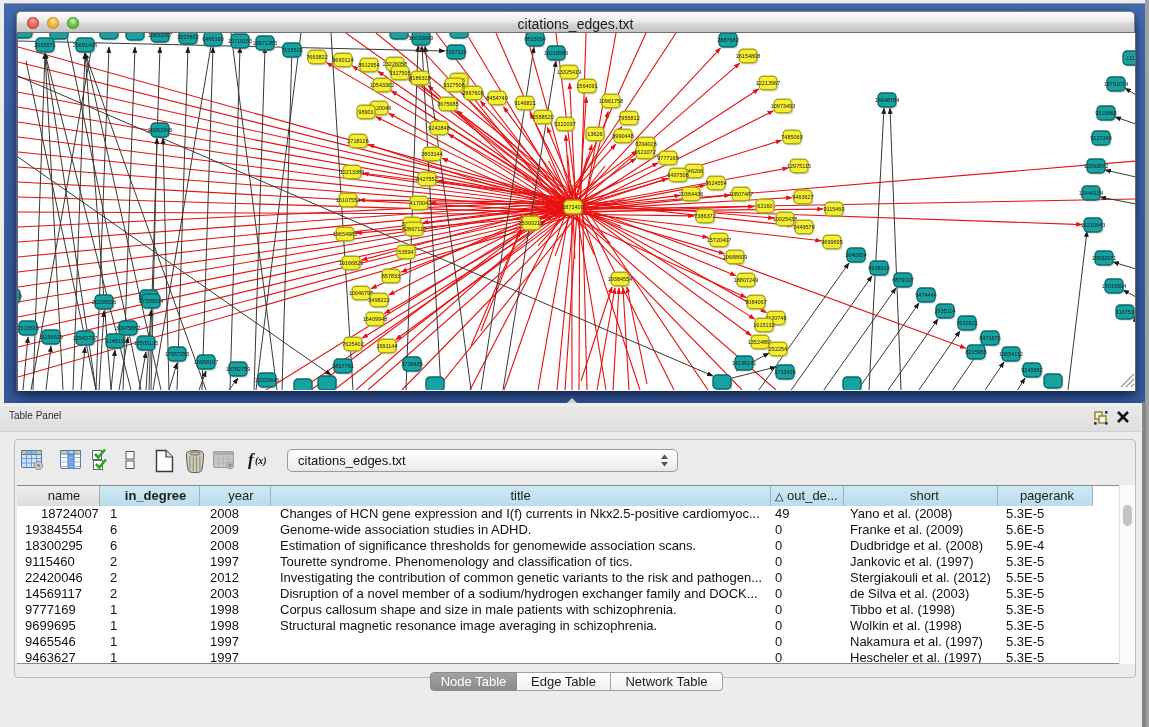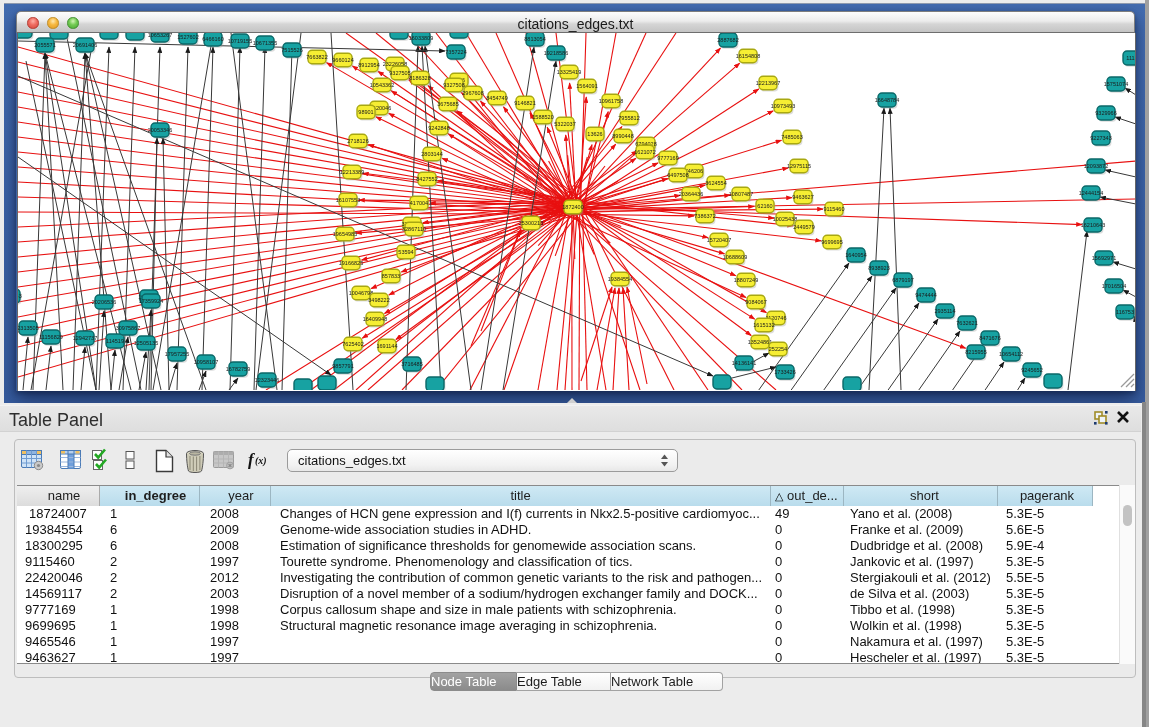--- a/index.html
+++ b/index.html
@@ -7,39 +7,39 @@
  background:linear-gradient(180deg,#436cb0 0%,#3b62a6 55%,#375c9e 100%);border-top:1px solid #8e99ad;overflow:hidden}
 .netwin{position:absolute;left:12px;top:7px;width:1119px;height:380px;border-radius:6px 6px 0 0;
  box-shadow:0 8px 18px rgba(5,15,45,.55), 0 2px 5px rgba(5,15,45,.4)}
 .tbar{position:absolute;left:0;top:0;right:0;height:22px;border-radius:5px 5px 0 0;
  background:linear-gradient(180deg,#fdfdfd 0%,#ececec 45%,#d5d5d5 60%,#c4c4c4 100%);
  border:1px solid #7e7e7e;border-bottom:1px solid #6e6e6e;box-sizing:border-box}
 .tl{position:absolute;top:5px;width:11.5px;height:11.5px;border-radius:50%;box-sizing:border-box}
 .title{position:absolute;top:3.5px;left:0;right:0;text-align:center;font-size:14px;color:#1a1a1a}
 .canvas{position:absolute;left:1px;top:22px;width:1117px;height:358px;background:#fff;overflow:hidden;border-left:1px solid #666;border-right:1px solid #666}
 .tph{position:absolute;left:0;top:405px;width:1141px;height:25px;background:linear-gradient(180deg,#e9e9e9,#dedede);border-top:1px solid #f2f2f2;border-bottom:1px solid #d2d2d2}
-.tph .t{position:absolute;left:9px;top:4px;font-size:18px;color:#2e2e2e}
+.tph .t{position:absolute;left:9px;top:4px;font-size:10px;color:#2e2e2e}
 .panel{position:absolute;left:14px;top:439px;width:1122px;height:239px;background:#ebebeb;
  border:1px solid #bdbdbd;border-radius:4px;box-sizing:border-box}
 .combo{position:absolute;left:287px;top:449px;width:391px;height:23px;box-sizing:border-box;
  background:linear-gradient(180deg,#ffffff,#f2f2f2 70%,#e8e8e8);border:1px solid #9b9b9b;border-radius:5px;
  font-size:13px;color:#111;line-height:21px;padding-left:10px}
 .arr2{position:absolute;right:8px;top:4px}
 .thead{position:absolute;left:17px;top:485px;width:1102px;height:20px;background:#fff;border-top:1px solid #8a8a8a;border-bottom:1px solid #b91c1c}
 .hc{position:absolute;top:0;height:20px;box-sizing:border-box;border-right:1px solid #9cb6c2;
  text-align:center;font-size:13px;color:#1d1d1d;line-height:19px;background:linear-gradient(180deg,#cfe9f4,#b9dcec)}
 .hc.gray{background:linear-gradient(180deg,#efefef,#dcdcdc);border-right:1px solid #aaa}
 .tri{font-size:11px;color:#000}
 .tbody{position:absolute;left:17px;top:506px;width:1102px;height:157px;background:#fff;overflow:hidden;border-bottom:1px solid #8a8a8a}
 .tr{position:absolute;left:0;width:1102px;height:16px}
 .tc{position:absolute;top:0;height:16px;box-sizing:border-box;font-size:13px;color:#111;line-height:15.5px;white-space:nowrap;overflow:hidden}
 .sbar{position:absolute;left:1119px;top:485px;width:15px;height:179px;background:#fafafa;border-left:1px solid #e0e0e0}
 .thumb{position:absolute;left:2.5px;top:20px;width:9px;height:21px;border-radius:5px;background:#c3c3c3}
 .tabs{position:absolute;left:430px;top:672px;height:19px;display:flex;font-size:13px}
-.tab{height:19px;line-height:18px;text-align:left;box-sizing:border-box;background:linear-gradient(180deg,#ffffff,#f1f1f1);border:1px solid #a2a2a2;border-left:none;color:#1c1c1c;box-sizing:border-box}
+.tab{height:19px;line-height:18px;text-align:center;box-sizing:border-box;background:linear-gradient(180deg,#ffffff,#f1f1f1);border:1px solid #a2a2a2;border-left:none;color:#1c1c1c;box-sizing:border-box}
 .tab.first{border-left:1px solid #a2a2a2;border-radius:4px 0 0 4px}
 .tab.last{border-radius:0 4px 4px 0}
 .tab.sel{background:linear-gradient(180deg,#a2a2a2,#8b8b8b);color:#fff;border-color:#8b8b8b}
 .status{position:absolute;left:0;top:732px;width:1149px;height:30px}
 .mem{position:absolute;right:33px;top:12px;font-size:11px;color:#1a1a1a}
 .dot{position:absolute;left:1121px;top:13px;width:12px;height:12px;border-radius:50%;background:#3dc73d;border:1.5px solid #267a26;box-sizing:border-box}
 .redge{position:absolute;top:0;right:0;width:4px;height:727px;background:#a0a0a0}
 .redge2{position:absolute;top:402px;right:3px;width:4px;height:325px;background:#868686}
 .splitarrow{position:absolute;left:567px;top:398px;width:0;height:0;border-left:5px solid transparent;border-right:5px solid transparent;border-bottom:5px solid #cfcfcf}
 </style></head>
@@ -760,21 +760,21 @@
     <div class="hc gray" style="left:0px;width:83px;padding-left:12px;">name</div>
     <div class="hc" style="left:83px;width:100px;padding-left:12px;font-weight:bold;">in_degree</div>
     <div class="hc" style="left:183px;width:71px;padding-left:12px;">year</div>
     <div class="hc" style="left:254px;width:500px;">title</div>
     <div class="hc" style="left:754px;width:73px;text-align:left;padding-left:4px;"><span class="tri">△</span> out_de...</div>
     <div class="hc" style="left:827px;width:154px;padding-left:8px;">short</div>
     <div class="hc" style="left:981px;width:95px;padding-left:4px;">pagerank</div>
   </div>
 <div class="tbody">
     <div class="tr" style="top:0px">
-      <div class="tc" style="left:0px;width:83px;padding-left:12px">18724007</div>
+      <div class="tc" style="left:12px;width:83px;padding-left:12px">18724007</div>
       <div class="tc" style="left:83px;width:100px;padding-left:10px">1</div>
       <div class="tc" style="left:183px;width:71px;padding-left:10px">2008</div>
       <div class="tc" style="left:254px;width:500px;padding-left:9px">Changes of HCN gene expression and I(f) currents in Nkx2.5-positive cardiomyoc...</div>
       <div class="tc" style="left:754px;width:73px;padding-left:4px">49</div>
       <div class="tc" style="left:827px;width:154px;padding-left:6px">Yano et al. (2008)</div>
       <div class="tc" style="left:981px;width:95px;padding-left:8px">5.3E-5</div>
     </div>
     <div class="tr" style="top:16px">
       <div class="tc" style="left:0px;width:83px;padding-left:8px">19384554</div>
       <div class="tc" style="left:83px;width:100px;padding-left:10px">6</div>

